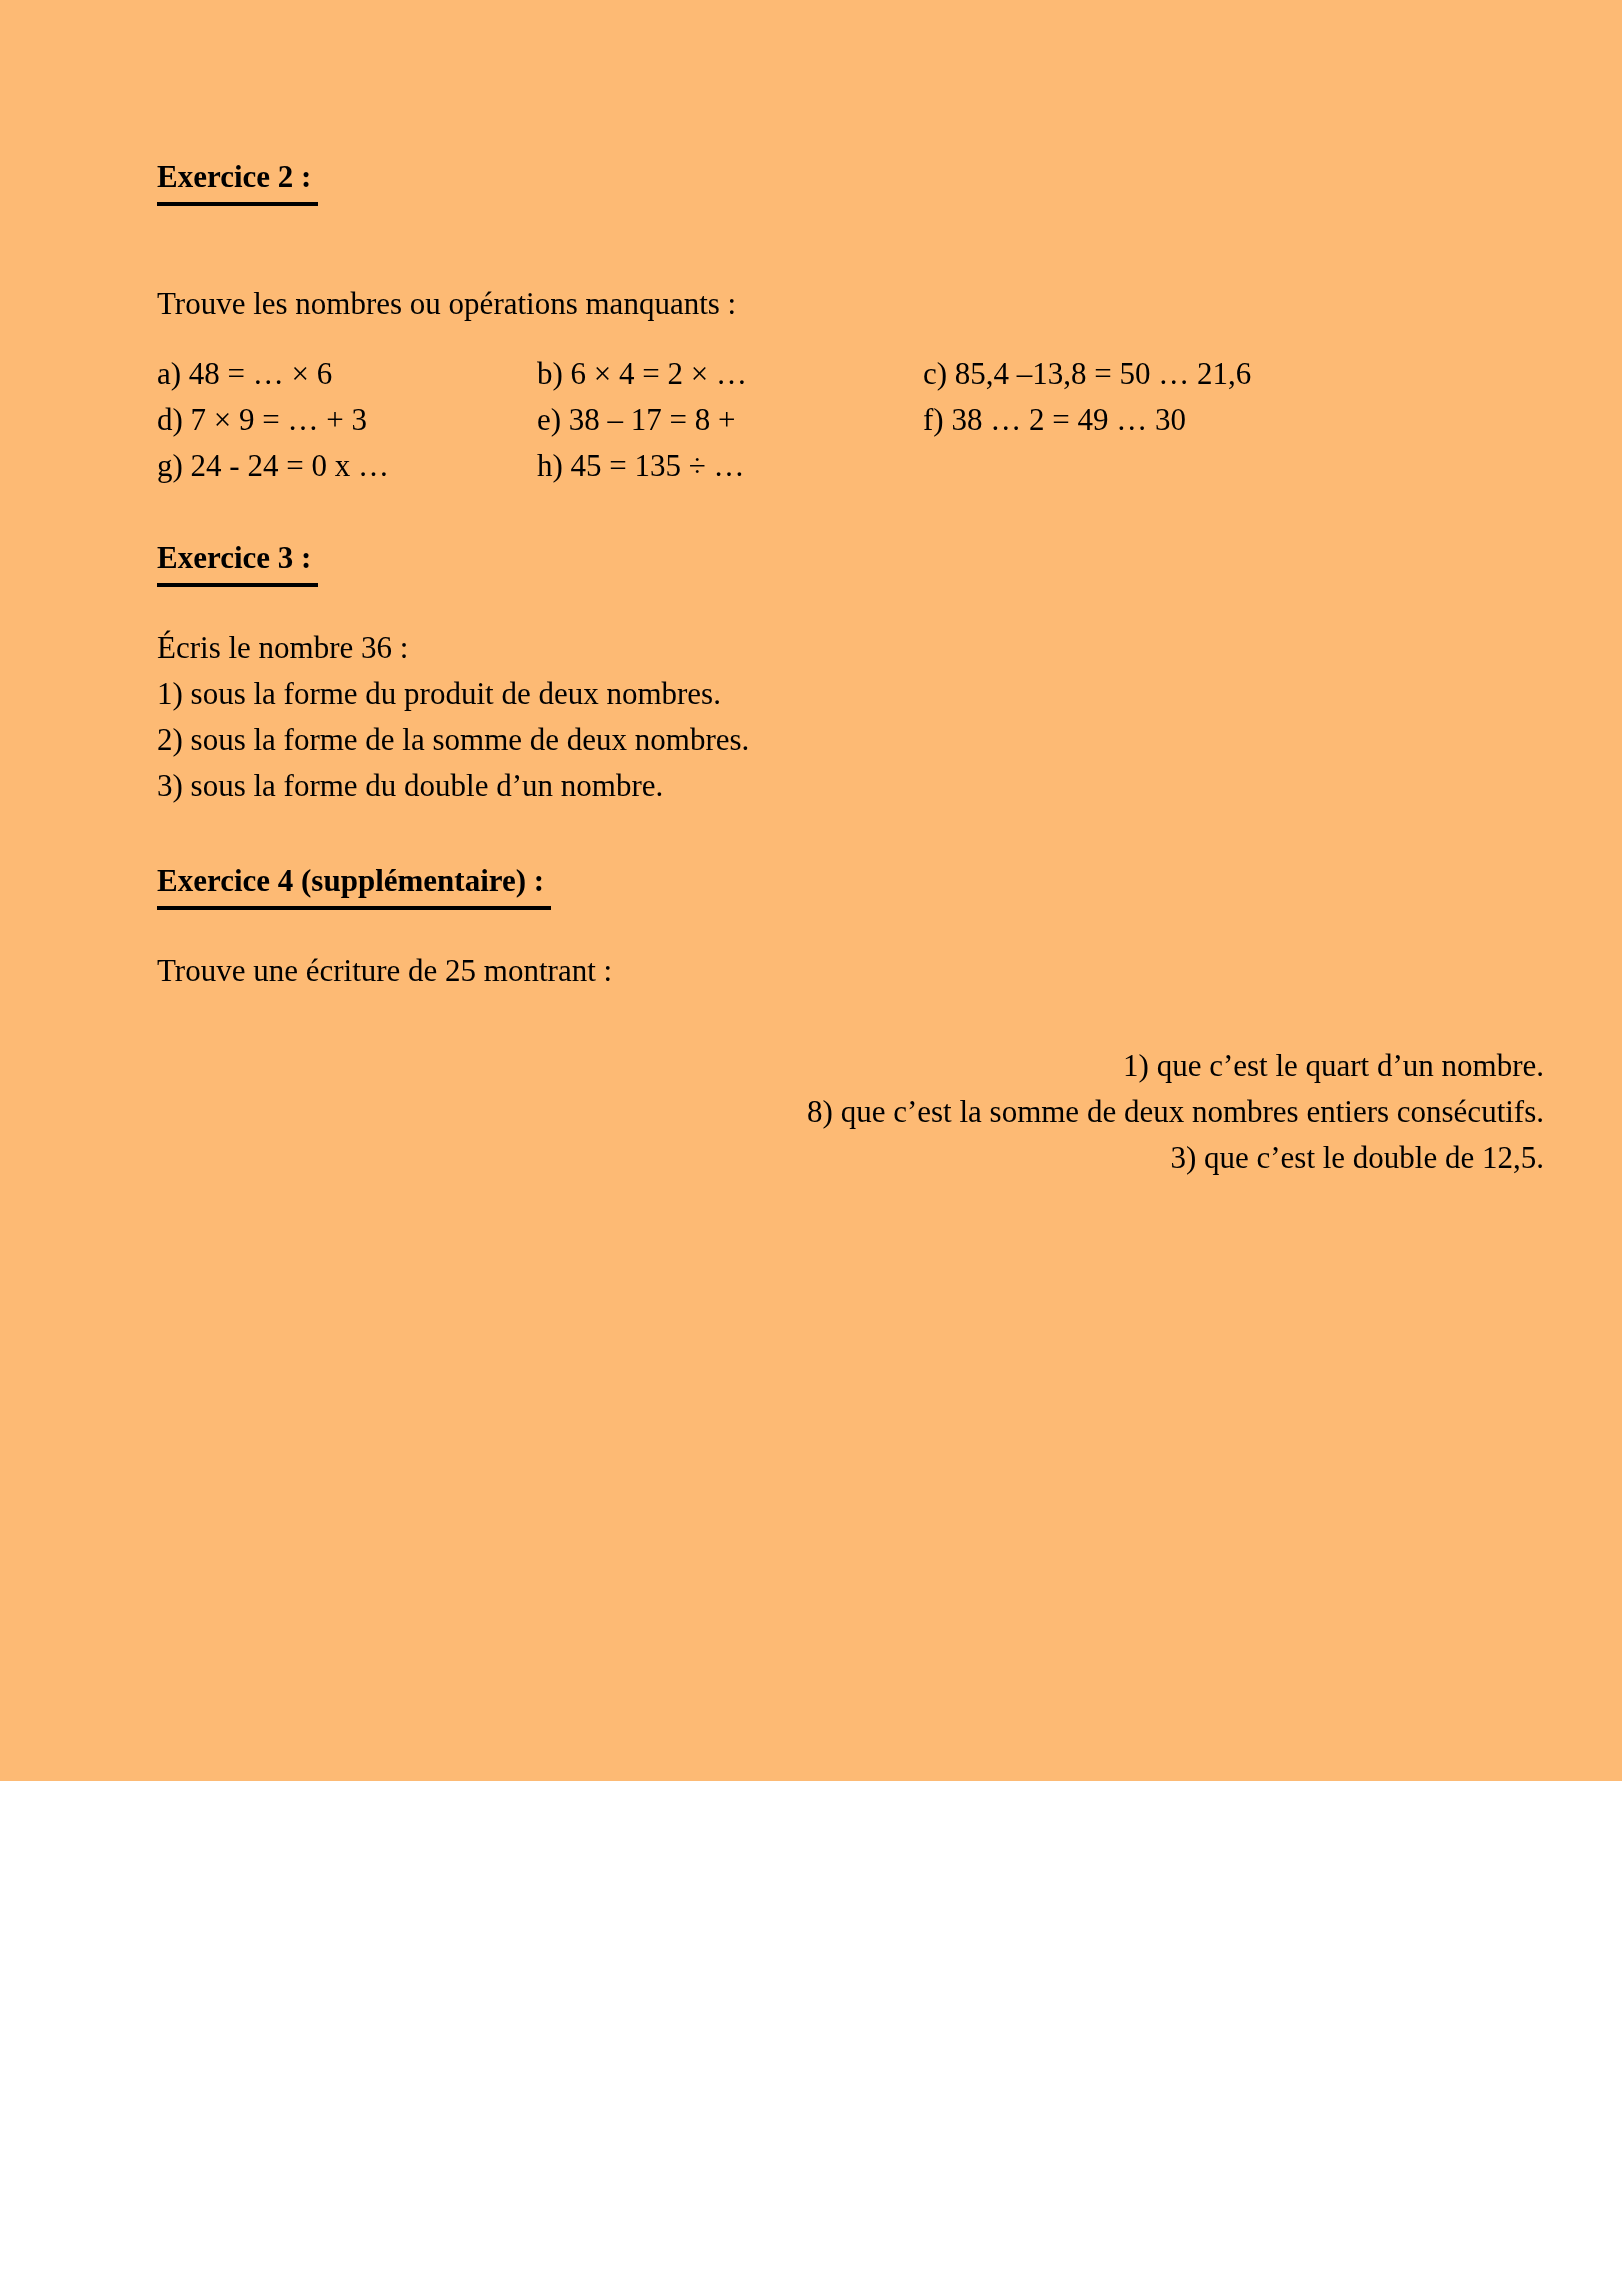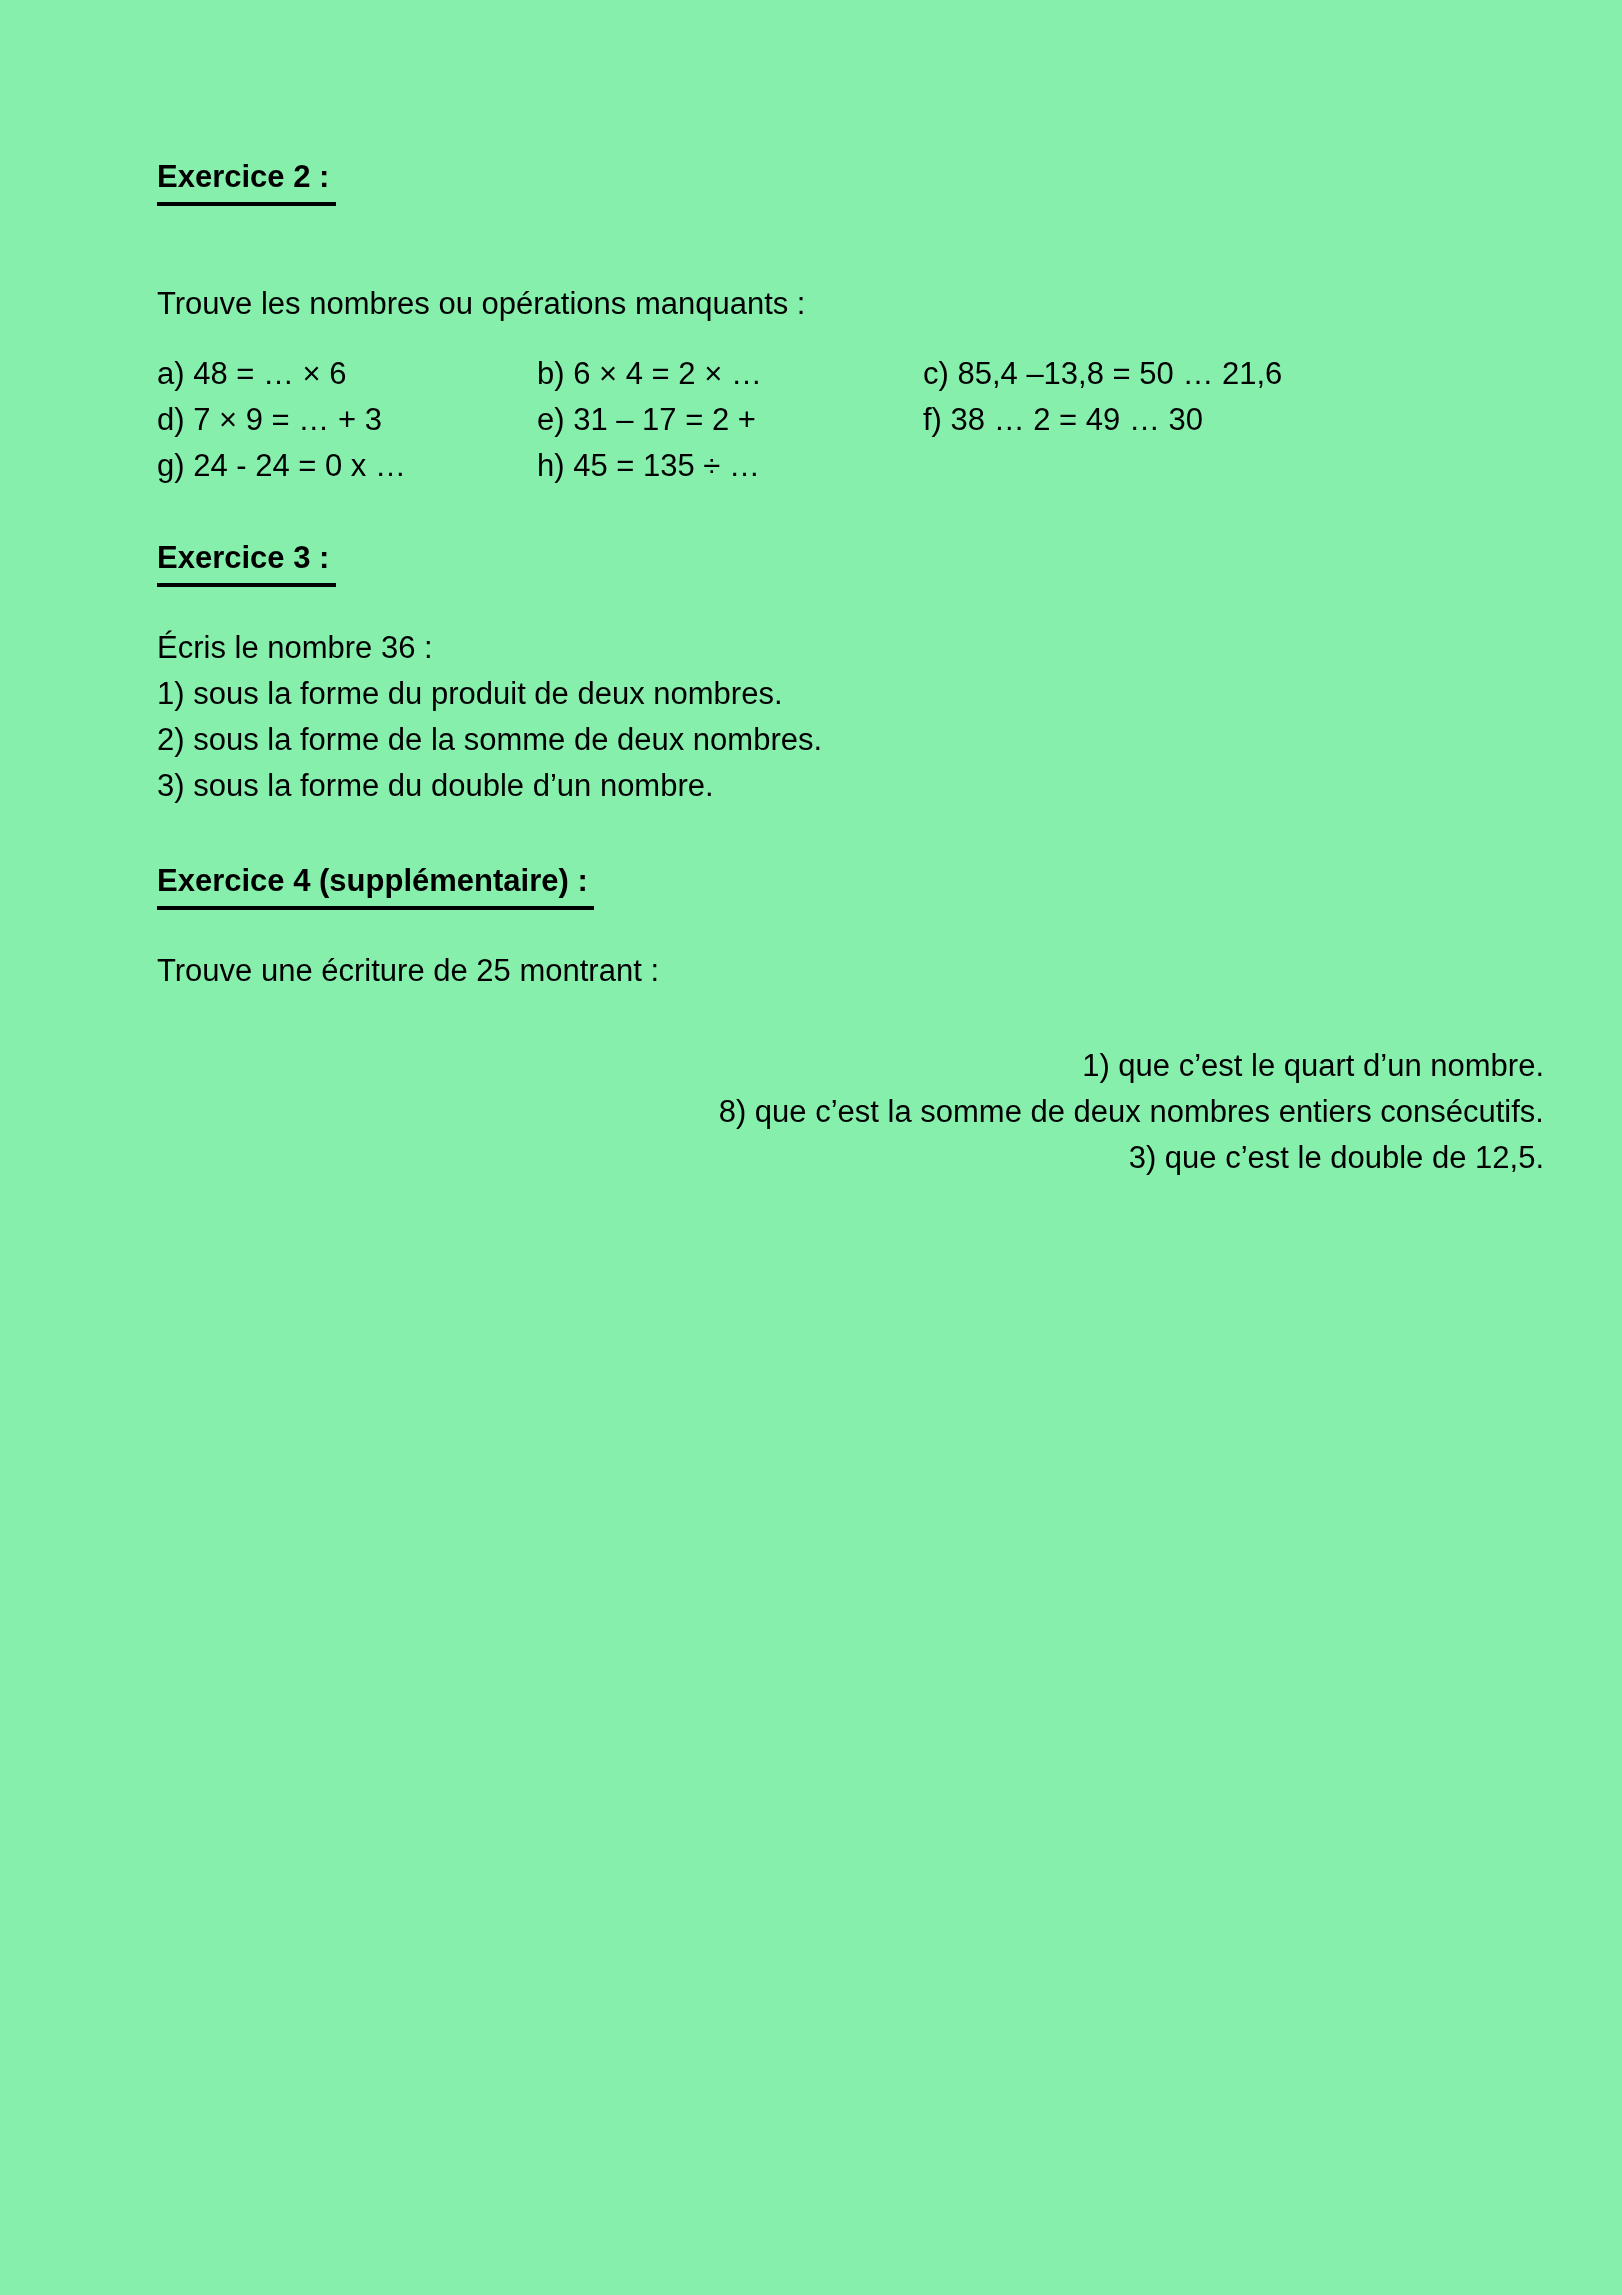--- a/index.html
+++ b/index.html
@@ -1,23 +1,23 @@
 <!DOCTYPE html>
 <html style="font-size:10.5px"><head>
 <meta charset="utf-8">
 <style>
   * { margin: 0; padding: 0; box-sizing: border-box; }
   html, body { background: #ffffff; }
   .page {
     position: relative;
     width: 1623px;
-    height: 2295px;
-    background: #86efac;
+    height: 1781px;
+    background: #fdba74;
     color: #000000;
-    font-family: Liberation Sans, sans-serif;
+    font-family: Liberation Serif, serif;
     overflow: hidden;
   }
   .content {
     padding: 154px 79px 0 157px;
     font-size: 31px;
     line-height: 46px;
   }
   .ex-title {
     font-size: 31px;
     font-weight: bold;
@@ -56,21 +56,21 @@
 
     <h2 class="ex-title"><span class="u">Exercice 2 :</span></h2>
 
     <p class="intro-2">Trouve les nombres ou opérations manquants :</p>
 
     <div class="eq-grid">
       <div class="eq-cell">a) 48 = … × 6</div>
       <div class="eq-cell">b) 6 × 4 = 2 × …</div>
       <div class="eq-cell">c) 85,4 –13,8 = 50 … 21,6</div>
       <div class="eq-cell">d) 7 × 9 = … + 3</div>
-      <div class="eq-cell">e) 31 – 17 = 2 +</div>
+      <div class="eq-cell">e) 38 – 17 = 8 +</div>
       <div class="eq-cell">f) 38 … 2 = 49 … 30</div>
       <div class="eq-cell">g) 24 - 24 = 0 x …</div>
       <div class="eq-cell">h) 45 = 135 ÷  …</div>
     </div>
 
     <h2 class="ex-title title-3"><span class="u">Exercice 3 :</span></h2>
 
     <p class="intro-3">Écris le nombre 36 :</p>
     <div>
       <p class="item">1) sous la forme du produit de deux nombres.</p>

